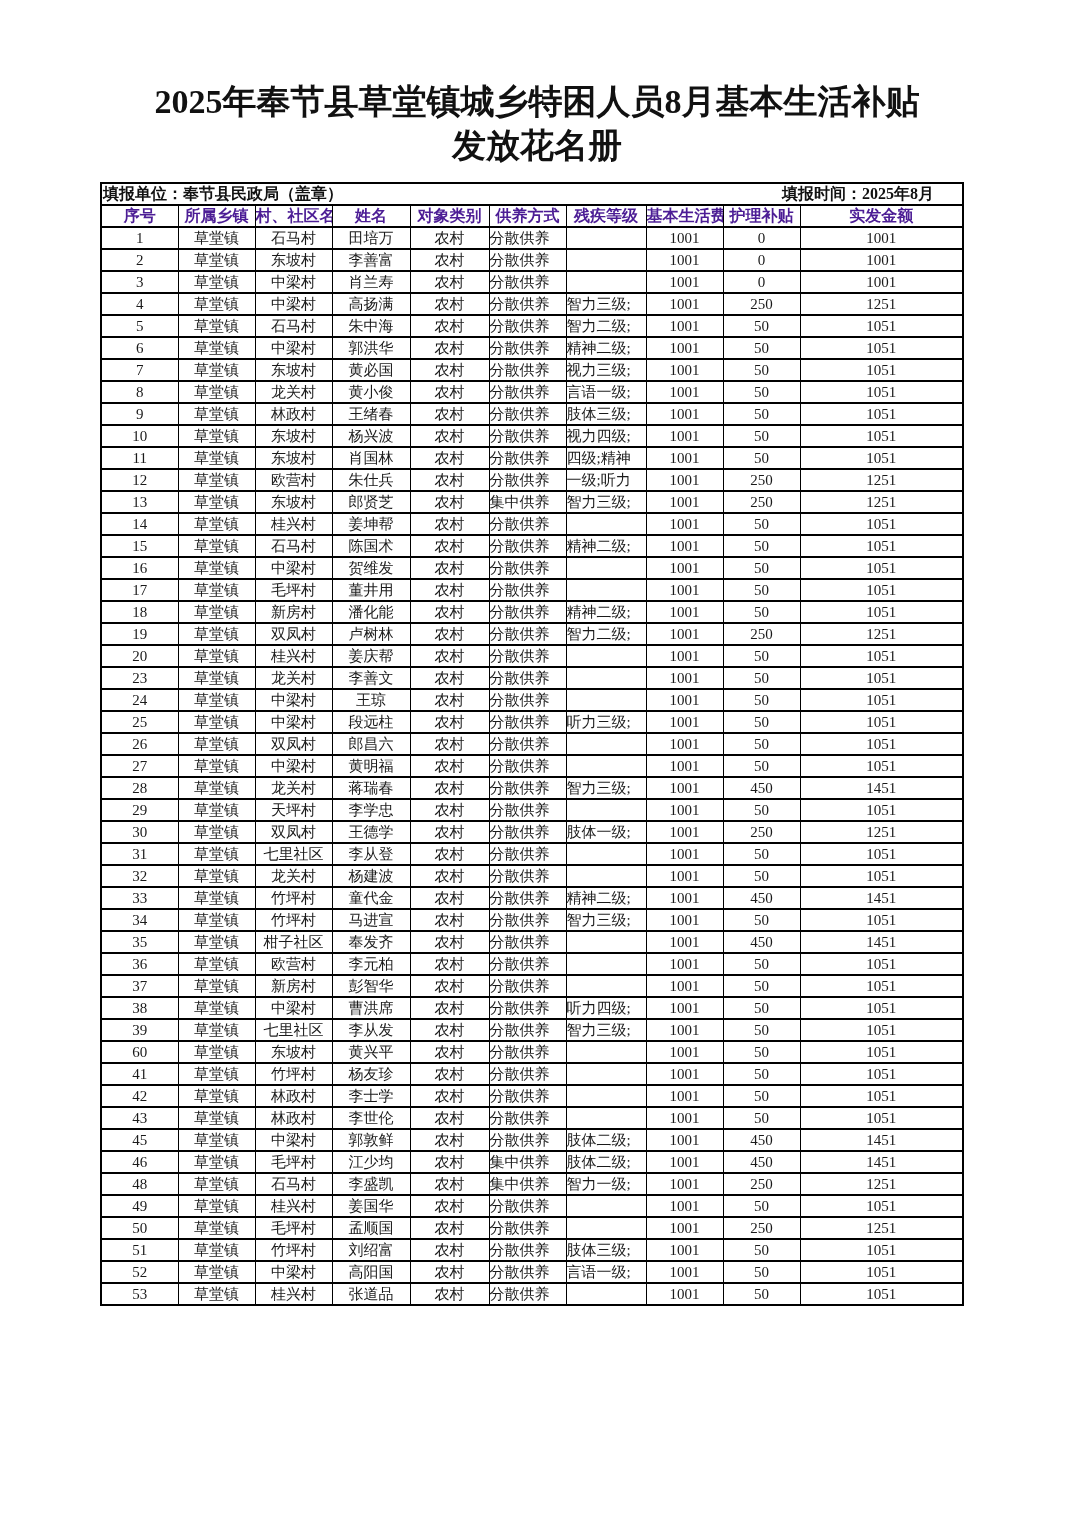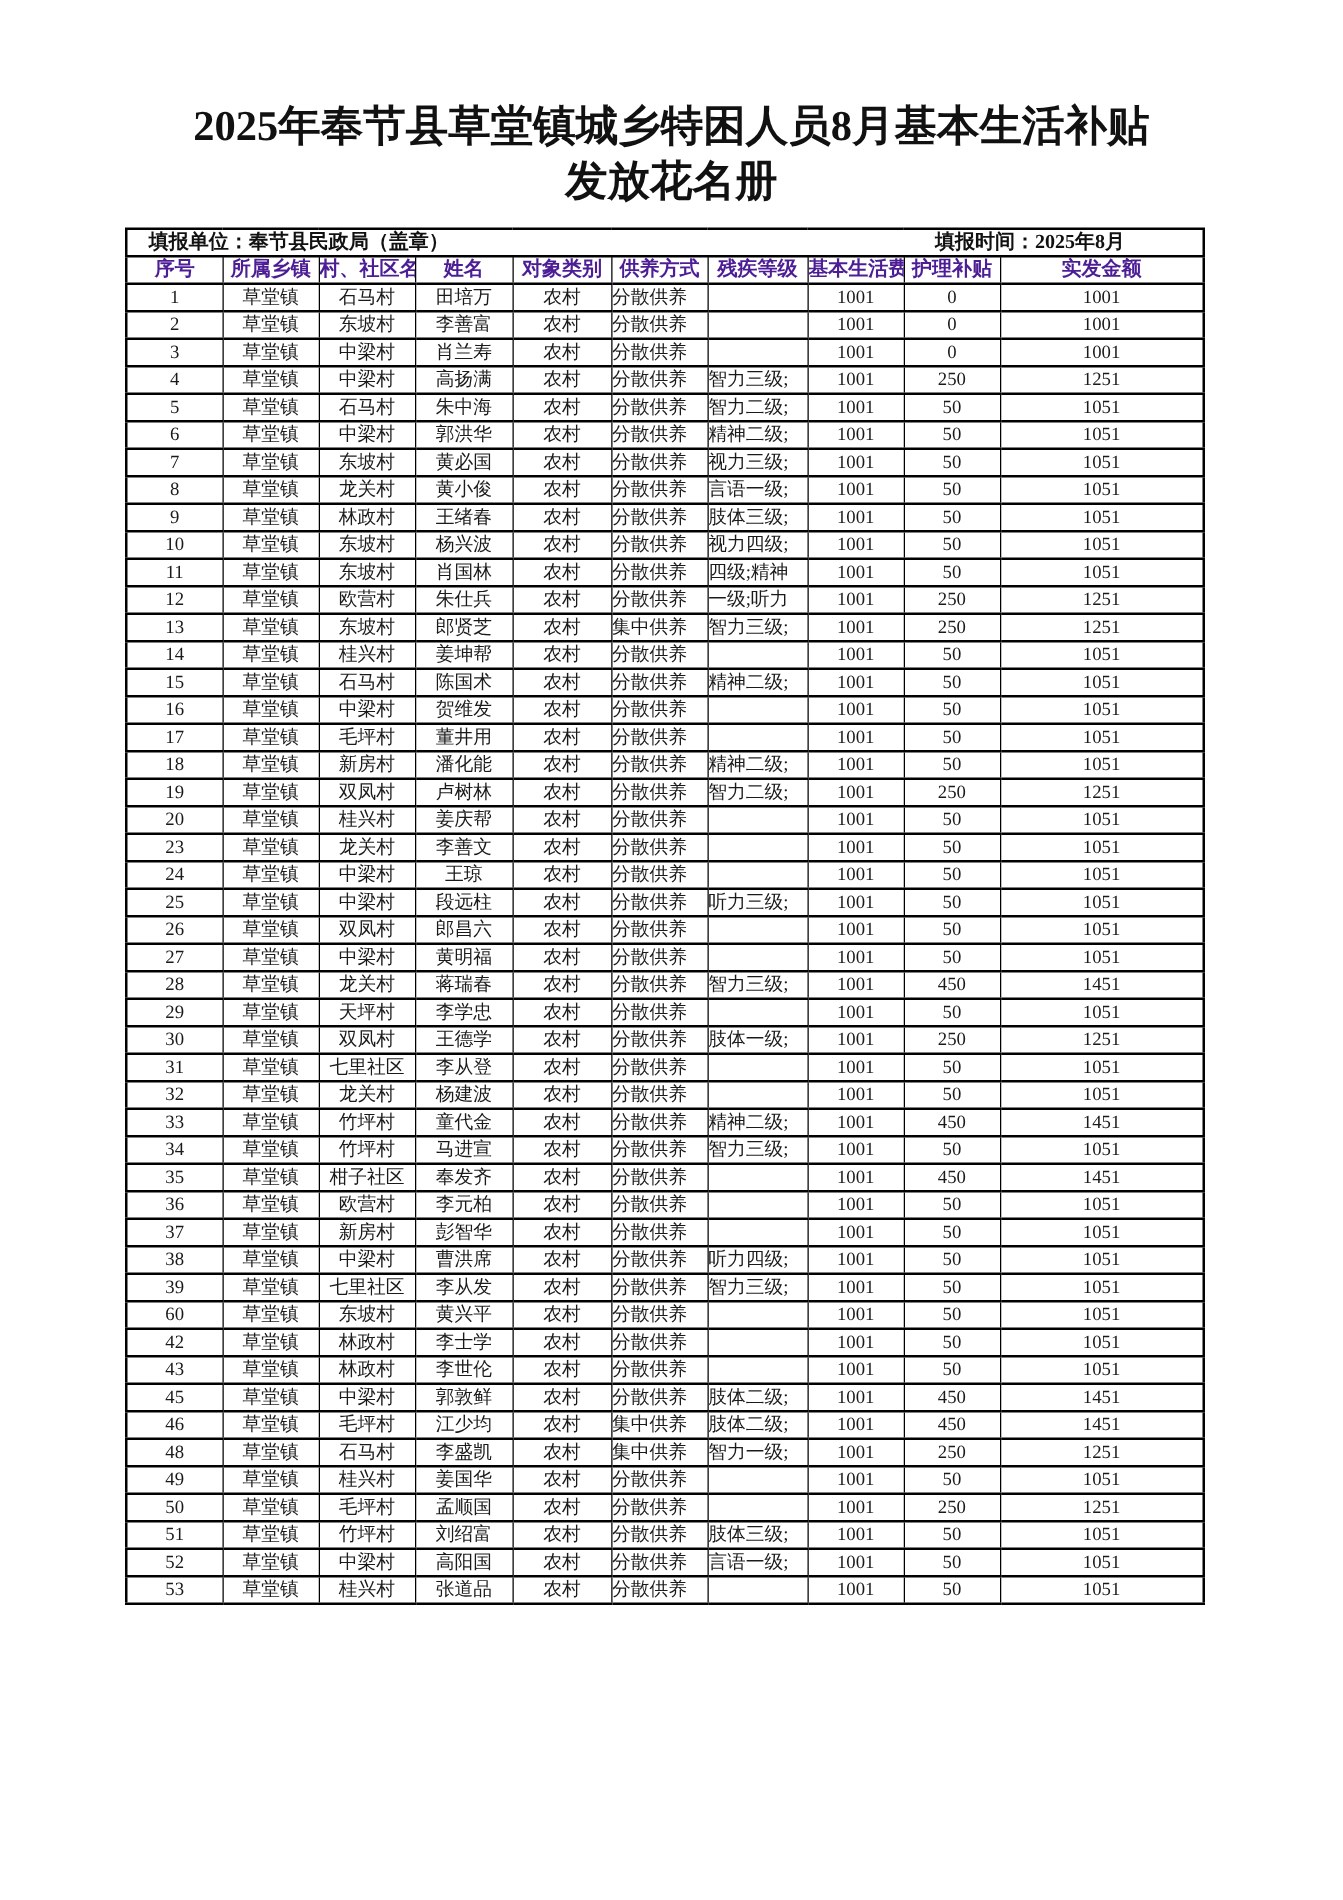--- a/index.html
+++ b/index.html
@@ -41,22 +41,22 @@
   }
   .meta-cell { border-width:2px; }
   .meta-wrap {
     display:flex;
     justify-content:space-between;
     align-items:center;
     font-weight:bold;
     font-size:16px;
     color:#111;
   }
-  .meta-left  { padding-left:17px;  }
-  .meta-right { padding-right:62px; }
+  .meta-left  { padding-left:1px;  }
+  .meta-right { padding-right:28px; }
   .ac { text-align:center; }
   .al { text-align:left; padding-left:1px; }
 </style>
 </head>
 <body>
 
 <div class="title-block">
   <div>2025年奉节县草堂镇城乡特困人员8月基本生活补贴</div>
   <div>发放花名册</div>
 </div>
@@ -547,20 +547,32 @@
         <td class="ac">东坡村</td>
         <td class="ac">黄兴平</td>
         <td class="ac">农村</td>
         <td class="al">分散供养</td>
         <td class="al"></td>
         <td class="ac">1001</td>
         <td class="ac">50</td>
         <td class="ac">1051</td>
       </tr>
       <tr>
+        <td class="ac">41</td>
+        <td class="ac">草堂镇</td>
+        <td class="ac">竹坪村</td>
+        <td class="ac">杨友珍</td>
+        <td class="ac">农村</td>
+        <td class="al">分散供养</td>
+        <td class="al"></td>
+        <td class="ac">1001</td>
+        <td class="ac">50</td>
+        <td class="ac">1051</td>
+      </tr>
+      <tr>
         <td class="ac">42</td>
         <td class="ac">草堂镇</td>
         <td class="ac">林政村</td>
         <td class="ac">李士学</td>
         <td class="ac">农村</td>
         <td class="al">分散供养</td>
         <td class="al"></td>
         <td class="ac">1001</td>
         <td class="ac">50</td>
         <td class="ac">1051</td>

